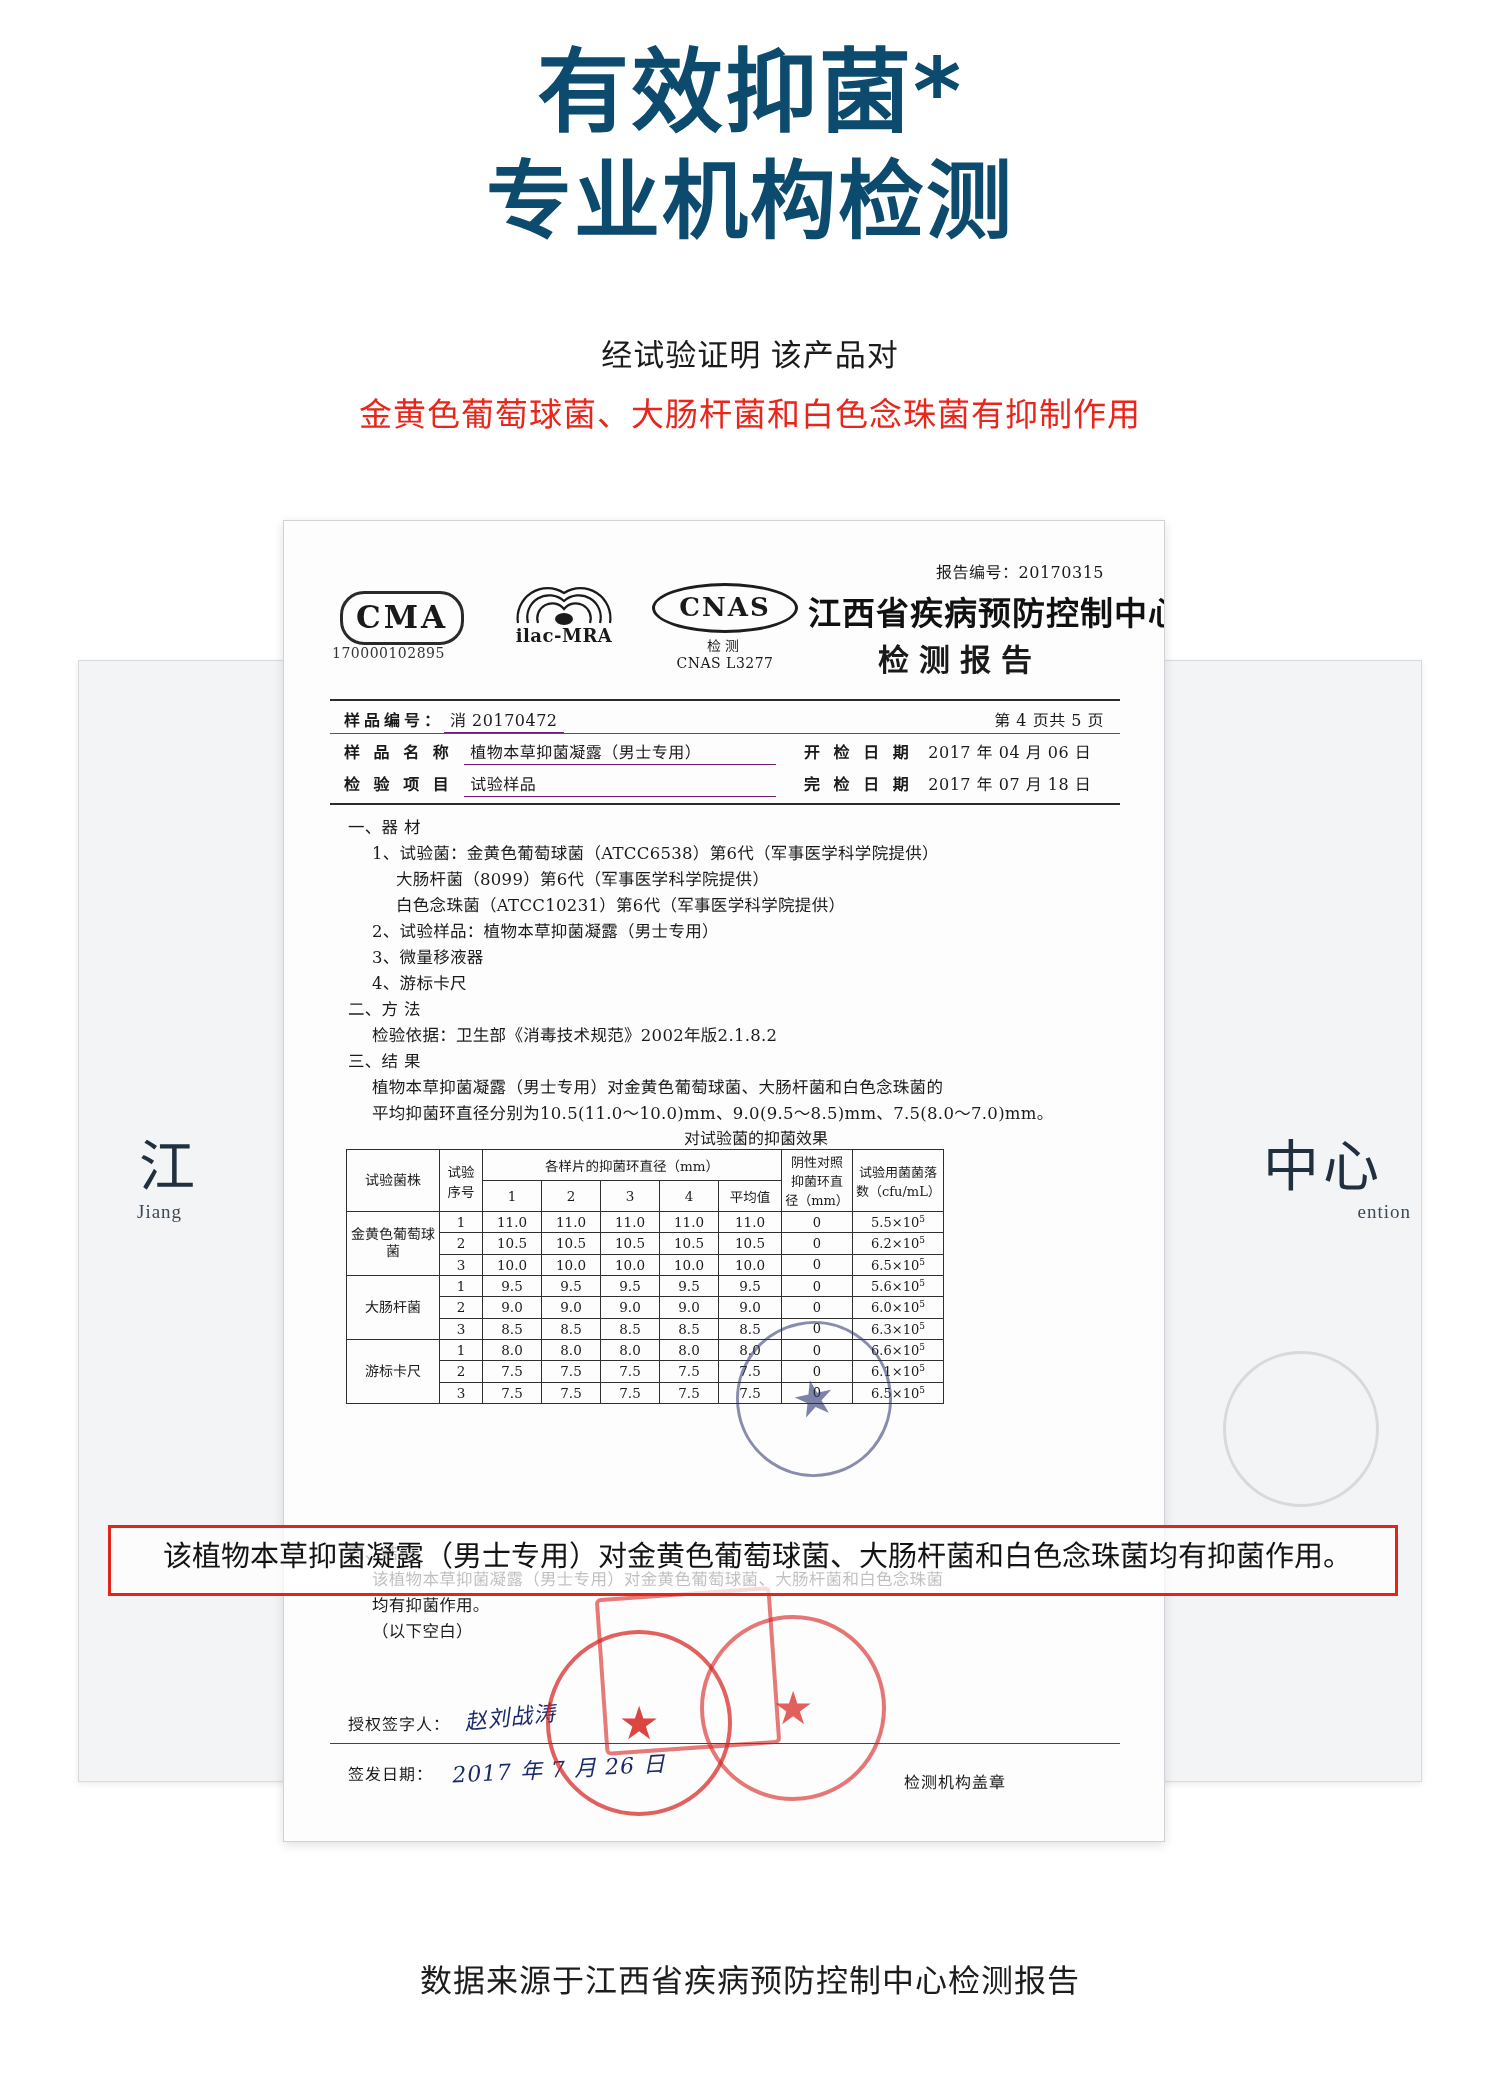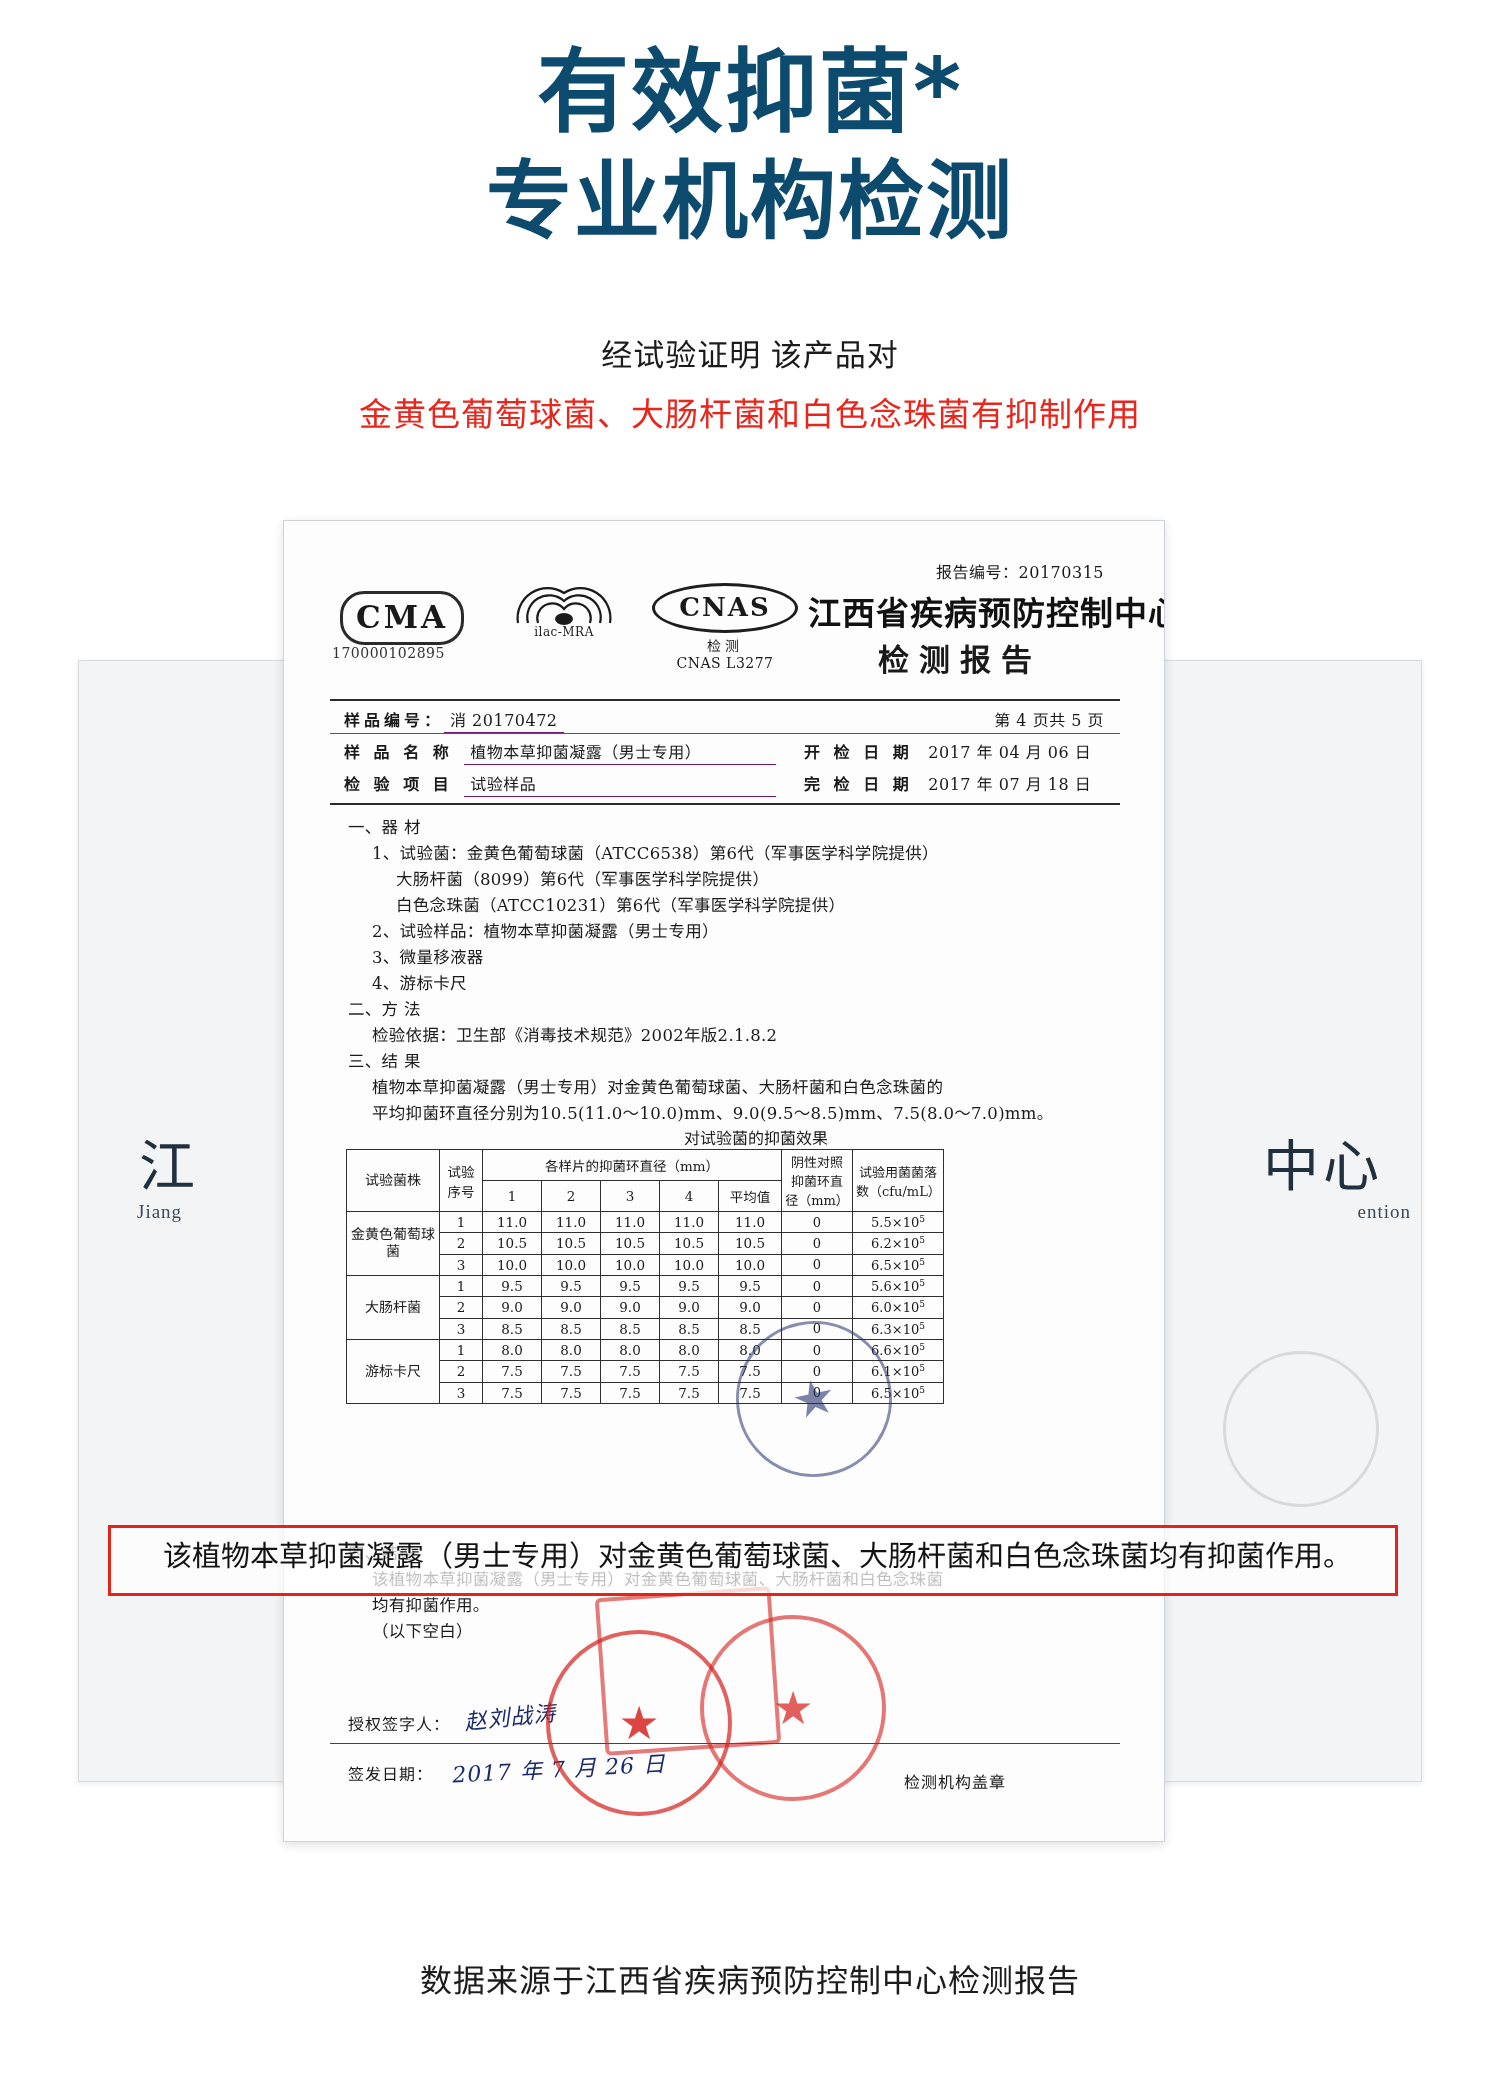--- a/index.html
+++ b/index.html
@@ -177,22 +177,22 @@
   .ilac {
     position: absolute;
     left: 168px;
     top: 2px;
     width: 128px;
     height: 66px;
     text-align: center;
   }
   .ilac svg { display: block; }
   .ilac-label {
-    font-size: 12px;
-    font-weight: 400;
+    font-size: 18px;
+    font-weight: 700;
     letter-spacing: .5px;
     margin-top: -4px;
   }
   .cnas {
     position: absolute;
     left: 318px;
     top: 0px;
     width: 150px;
     text-align: center;
   }

